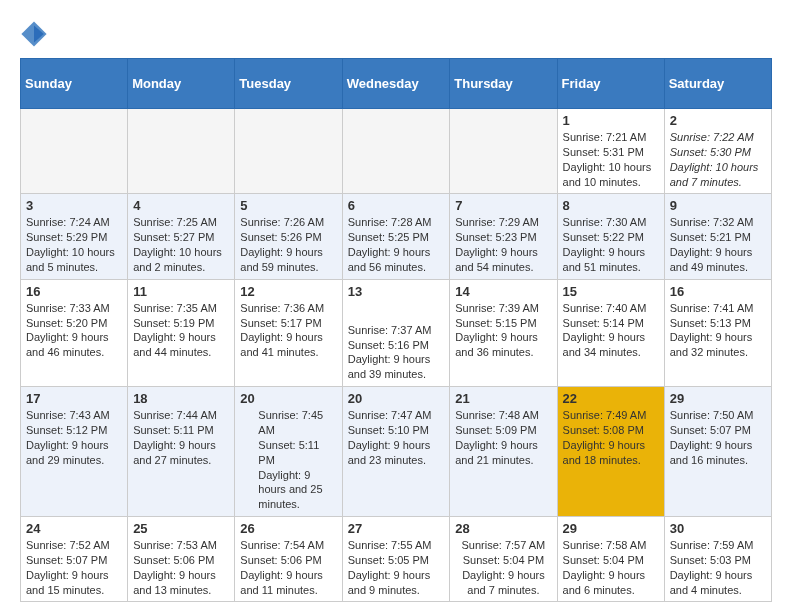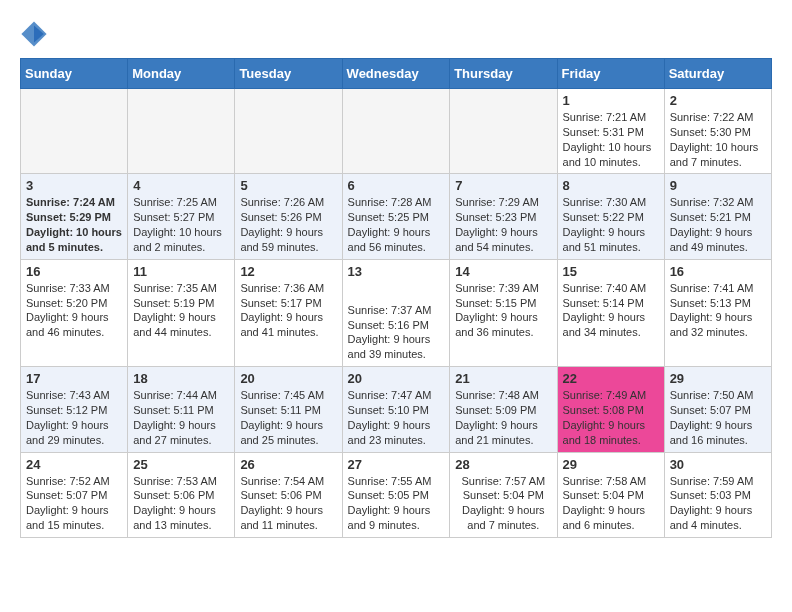--- a/index.html
+++ b/index.html
@@ -47,21 +47,21 @@
     }
     .calendar {
       width: 100%;
       border-collapse: collapse;
     }
     .calendar th {
       background: #3a7abf;
       color: #fff;
       font-size: 13px;
       font-weight: bold;
-      padding: 7px 4px;
+      padding: 17px 4px;
       text-align: left;
       border: 1px solid #2a6aaf;
     }
     .calendar td {
       border: 1px solid #ccc;
       vertical-align: top;
       padding: 4px 5px;
       width: 108px;
       height: 85px;
       font-size: 11px;
@@ -126,29 +126,29 @@
         <td class="empty"></td>
         <td class="empty"></td>
         <td>
           <span class="day-number">1</span>
           <div class="day-info" style="white-space: pre-line;">Sunrise: 7:21 AM
 Sunset: 5:31 PM
 Daylight: 10 hours and 10 minutes.</div>
         </td>
         <td>
           <span class="day-number">2</span>
-          <div class="day-info" style="white-space: pre-line;">Sunrise: 7:22 AM
+          <div class="day-info" style="white-space: pre-line; font-style: italic;">Sunrise: 7:22 AM
 Sunset: 5:30 PM
 Daylight: 10 hours and 7 minutes.</div>
         </td>
       </tr>
       <tr>
         <td style="background: rgb(237, 242, 250);">
           <span class="day-number">3</span>
-          <div class="day-info" style="white-space: pre-line; font-weight: bold;">Sunrise: 7:24 AM
+          <div class="day-info" style="white-space: pre-line;">Sunrise: 7:24 AM
 Sunset: 5:29 PM
 Daylight: 10 hours and 5 minutes.</div>
         </td>
         <td style="background: rgb(237, 242, 250);">
           <span class="day-number">4</span>
           <div class="day-info" style="white-space: pre-line;">Sunrise: 7:25 AM
 Sunset: 5:27 PM
 Daylight: 10 hours and 2 minutes.</div>
         </td>
         <td style="background: rgb(237, 242, 250);">
@@ -234,37 +234,37 @@
 Daylight: 9 hours and 29 minutes.</div>
         </td>
         <td style="background: rgb(237, 242, 250); margin-left: 24px;">
           <span class="day-number">18</span>
           <div class="day-info" style="white-space: pre-line;">Sunrise: 7:44 AM
 Sunset: 5:11 PM
 Daylight: 9 hours and 27 minutes.</div>
         </td>
         <td style="background: rgb(237, 242, 250);">
           <span class="day-number">20</span>
-          <div class="day-info" style="white-space: pre-line;">Sunrise: 7:45 AM
+          <div class="day-info" style="white-space: pre-line; margin-left: 18px;">Sunrise: 7:45 AM
 Sunset: 5:11 PM
 Daylight: 9 hours and 25 minutes.</div>
         </td>
         <td style="background: rgb(237, 242, 250);">
           <span class="day-number">20</span>
           <div class="day-info" style="white-space: pre-line;">Sunrise: 7:47 AM
 Sunset: 5:10 PM
 Daylight: 9 hours and 23 minutes.</div>
         </td>
         <td style="background: rgb(237, 242, 250);">
           <span class="day-number">21</span>
           <div class="day-info" style="white-space: pre-line;">Sunrise: 7:48 AM
 Sunset: 5:09 PM
 Daylight: 9 hours and 21 minutes.</div>
         </td>
-        <td style="background: #ec4899;">
+        <td style="background: #eab308;">
           <span class="day-number">22</span>
           <div class="day-info" style="white-space: pre-line;">Sunrise: 7:49 AM
 Sunset: 5:08 PM
 Daylight: 9 hours and 18 minutes.</div>
         </td>
         <td style="background: rgb(237, 242, 250);">
           <span class="day-number">29</span>
           <div class="day-info" style="white-space: pre-line;">Sunrise: 7:50 AM
 Sunset: 5:07 PM
 Daylight: 9 hours and 16 minutes.</div>

